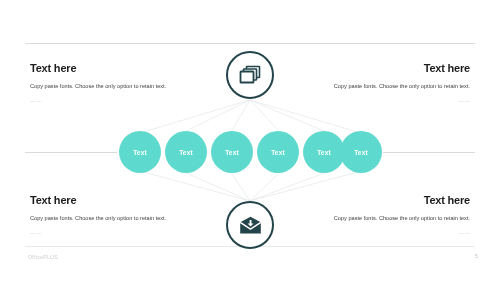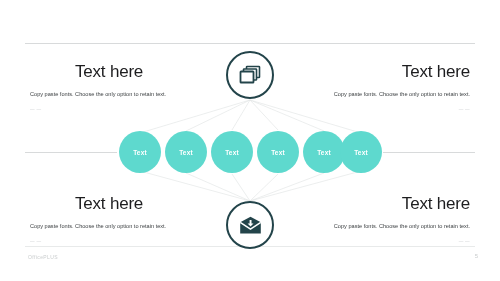--- a/index.html
+++ b/index.html
@@ -29,26 +29,25 @@
     background: #d8dadb;
   }
   #rule-top    { left: 25px;  top: 43px;  width: 450px; }
   #rule-mid-l  { left: 25px;  top: 152px; width: 92px;  }
   #rule-mid-r  { left: 383px; top: 152px; width: 92px;  }
   #rule-bottom { left: 25px;  top: 246px; width: 450px; background:#e8eaea; }
 
   
   .txtblock { position: absolute; width: 160px; }
   .txtblock h2 {
-    font-size: 17px;
-    font-weight: normal;
+    font-size: 11px;
+    font-weight: bold;
     color: #1d1d1f;
     letter-spacing: -0.2px;
     margin-bottom: 7px;
-    margin-left: 45px;
   }
   .txtblock p.body {
     font-size: 5.6px;
     line-height: 1.85;
     color: #3b3f41;
   }
   .txtblock p.faint {
     margin-top: 8px;
     font-size: 4.6px;
     color: #cfd2d3;

